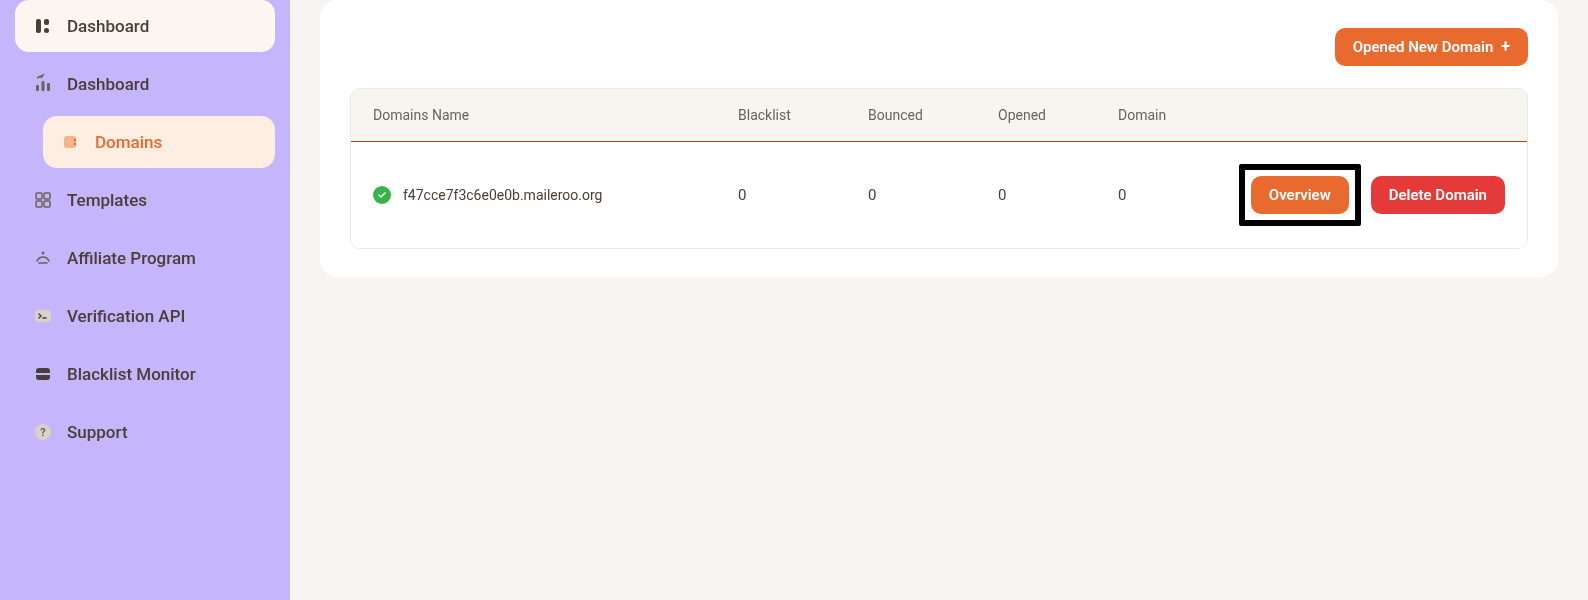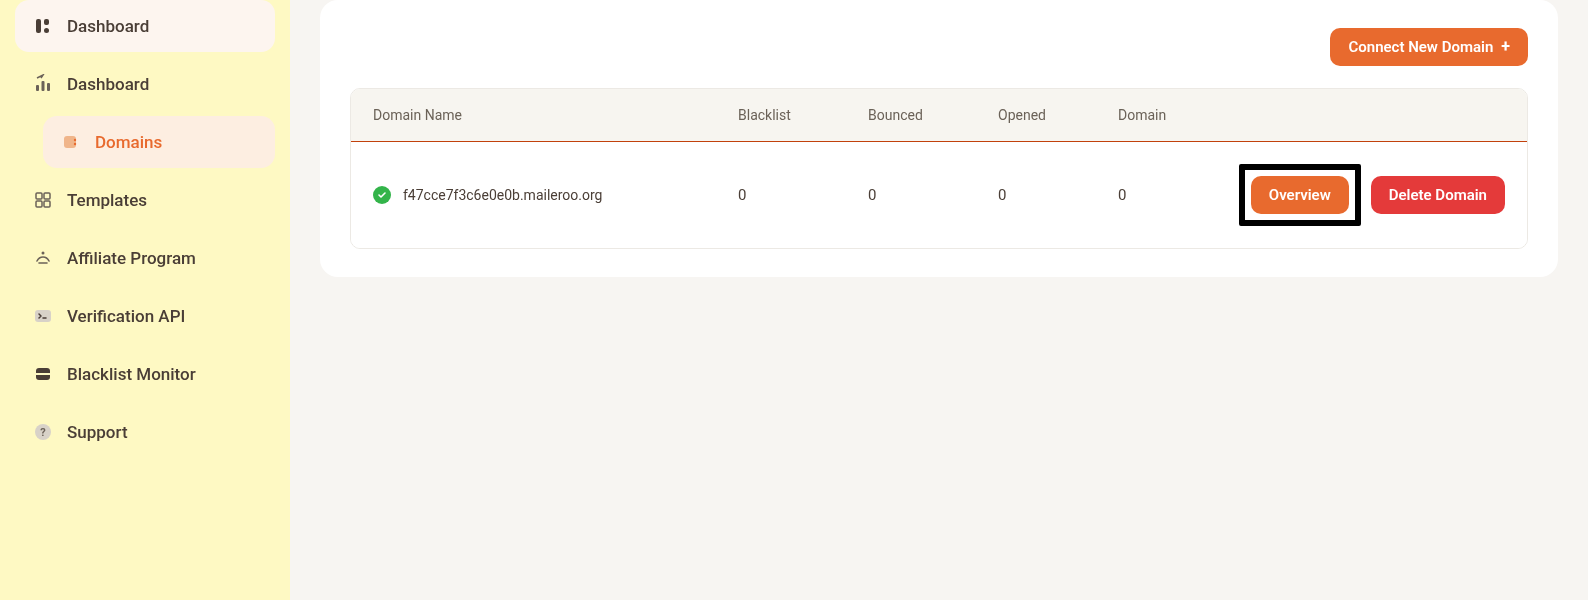--- a/index.html
+++ b/index.html
@@ -11,21 +11,21 @@
     body {
       background: #f7f5f2;
       width: 1588px;
       height: 600px;
       display: flex;
       overflow: hidden;
     }
     .sidebar {
       width: 290px;
       padding: 0 15px;
-      background: #fef9c3;
+      background: #c4b5fd;
     }
     .sidebar-item {
       display: flex;
       align-items: center;
       padding: 16px 18px;
       border-radius: 14px;
       cursor: pointer;
       gap: 14px;
       margin-bottom: 6px;
     }
@@ -230,28 +230,28 @@
       </svg>
     </span>
     <span class="sidebar-label">Support</span>
   </div>
 </div>
 
 <div class="main">
   <div class="card">
     <div class="card-header">
       <button class="btn btn-primary">
-        <span>Connect New Domain</span>
+        <span>Opened New Domain</span>
         <span class="plus-icon">+</span>
       </button>
     </div>
 
     <div class="table">
       <div class="table-header">
-        <div class="col-name">Domain Name</div>
+        <div class="col-name">Domains Name</div>
         <div class="col-delivered">Blacklist</div>
         <div class="col-bounced">Bounced</div>
         <div class="col-opened">Opened</div>
         <div class="col-clicked">Domain</div>
         <div class="col-actions"></div>
       </div>
 
       <div class="table-row">
         <div class="col-name">
           <span class="status-dot">

